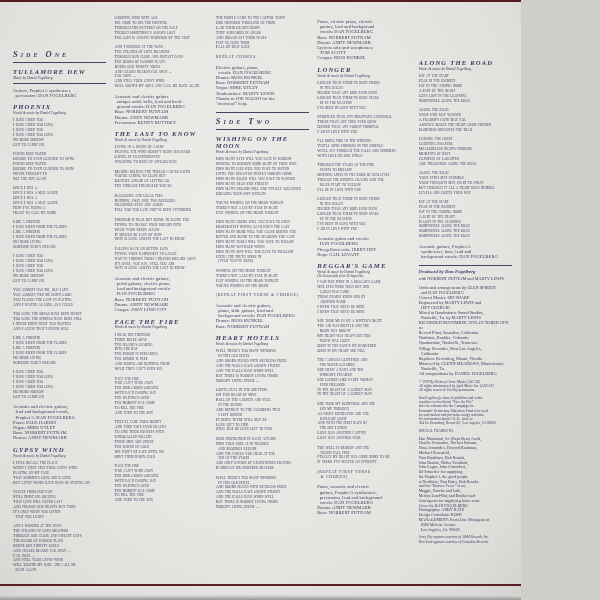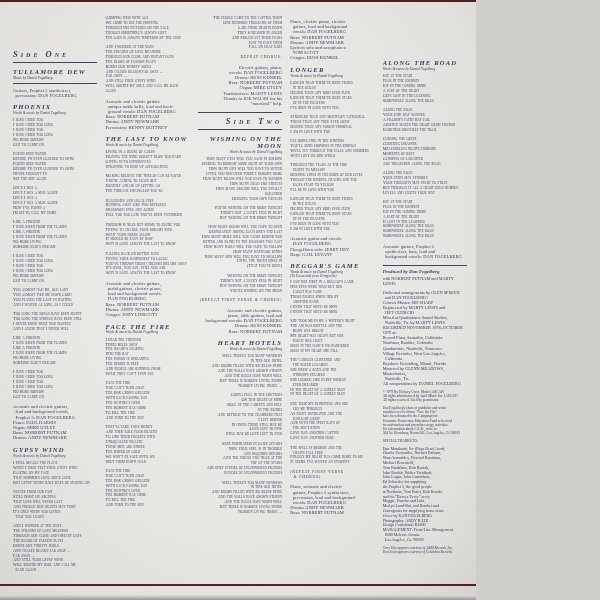--- a/index.html
+++ b/index.html
@@ -1,18 +1,18 @@
 <!DOCTYPE html>
 <html><head>
 <meta charset="utf-8">
 <style>
   html,body{margin:0;padding:0;}
   body{width:600px;height:600px;background:#cfcecb;overflow:hidden;}
   .sheet{
-    position:relative;width:476px;height:600px;overflow:hidden;
+    position:relative;width:521px;height:600px;overflow:hidden;
     background:radial-gradient(ellipse at 48% 42%, #edecE8 0%, #e8e7e3 50%, #e0dfdb 82%, #d3d2ce 100%);
     color:#353e62;
     font-family:"Liberation Serif","DejaVu Serif",serif;
   }
   .topline{position:absolute;top:0;left:0;right:0;height:2px;background:#571a1e;}
   .botline{position:absolute;top:584px;left:0;right:0;height:2px;background:#5d1d21;}
   .botedge{position:absolute;bottom:0;left:0;right:0;height:5px;background:linear-gradient(#dedddb,#98979a);}
   .crease{position:absolute;top:0;left:566px;width:2px;height:420px;background:linear-gradient(rgba(255,255,255,.55),rgba(255,255,255,0));transform:rotate(2deg);}
   .cols{position:absolute;top:4px;left:13px;right:9px;bottom:14px;display:flex;gap:8px;}
   .col{flex:1;min-width:0;overflow:hidden;}
@@ -271,21 +271,21 @@
           <div class="ln">Face the fire</div>
           <div class="ln">You can't turn away</div>
           <div class="ln">The risk grows greater</div>
           <div class="ln">With each passing day</div>
           <div class="ln">The waiting's over</div>
           <div class="ln">The moment has come</div>
           <div class="ln">To kill the fire</div>
           <div class="ln">And turn to the sun</div>
         </div>
       </div>
-      <div class="col" style="padding-top: 12px; text-align: right;">
+      <div class="col" style="padding-top: 12px;">
         <div class="stanza">
           <div class="ln">The people came to the capitol town</div>
           <div class="ln">One hundred thousand of them</div>
           <div class="ln">Laid their hearts down</div>
           <div class="ln">They screamed in anger</div>
           <div class="ln">And broadcast their fears</div>
           <div class="ln">Just to have them</div>
           <div class="ln">Fall on deaf ears</div>
         </div>
         <div class="note">

